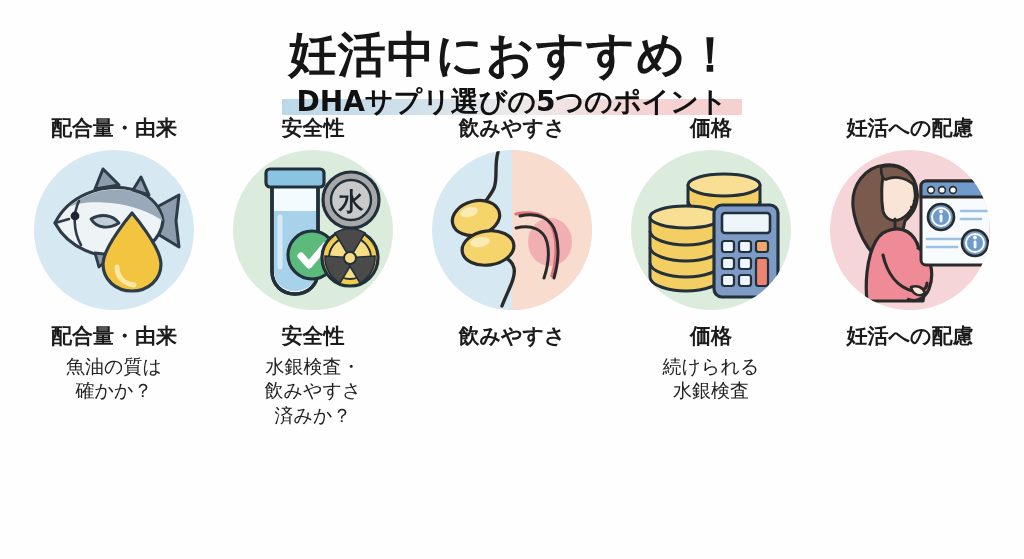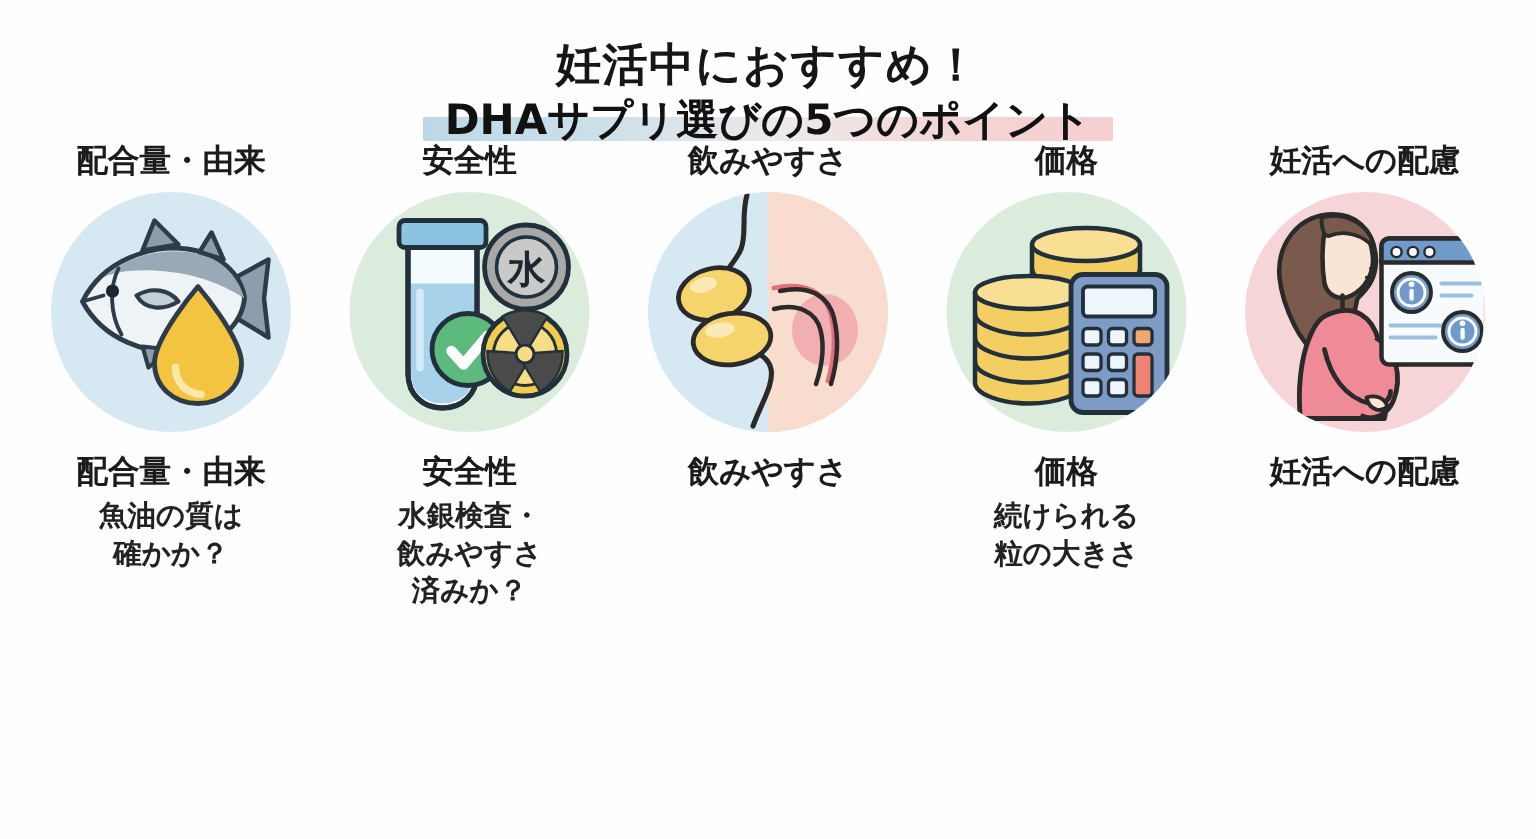--- a/index.html
+++ b/index.html
@@ -18,21 +18,21 @@
   }
 
   
   .title-block {
     position:relative;
     margin-top:26px;
     width:760px;
     text-align:center;
   }
   .title-line1 {
-    font-size:30px;
+    font-size:48px;
     font-weight:bold;
     color:#161616;
     letter-spacing:1px;
     line-height:1.18;
     white-space:nowrap;
   }
   .title-line2-wrap {
     position:relative;
     display:inline-block;
     margin-top:4px;
@@ -96,21 +96,21 @@
   .col-label {
     font-size:21px;
     font-weight:bold;
     color:#1b1b1b;
     white-space:nowrap;
     line-height:1.15;
   }
   .col-desc {
     margin-top:6px;
     font-size:19px;
-    font-weight:bold;
+    font-weight:normal;
     color:#222222;
     line-height:1.3;
     white-space:pre-line;
   }
 </style>
 </head>
 <body>
 
 <div class="infographic">
 
@@ -259,21 +259,21 @@
             <rect x="103" y="103" width="12" height="11" rx="2.5"></rect>
             <rect x="120" y="103" width="12" height="28" rx="2.5" fill="#ef8372"></rect>
             <rect x="86" y="120" width="12" height="11" rx="2.5"></rect>
             <rect x="103" y="120" width="12" height="11" rx="2.5"></rect>
           </g>
         </svg>
       </div>
       <div class="col-footer">
         <div class="col-label">価格</div>
         <div class="col-desc">続けられる
-粒の大きさ</div>
+水銀検査</div>
       </div>
     </div>
 
     <div class="col">
       <div class="col-header">妊活への配慮</div>
       <div class="icon-circle" style="background:#f5d5d8;">
         <svg width="158" height="158" viewBox="0 0 158 158">
 
           <path d="M22 56 C20 34 34 16 54 14 C72 12 84 24 86 40 C88 56 80 64 74 70
                    C70 86 68 104 66 124 C56 118 40 104 32 88 C26 76 23 66 22 56 Z" fill="#7a5a4c" stroke="#2a2a2a" stroke-width="3" stroke-linejoin="round"></path>

